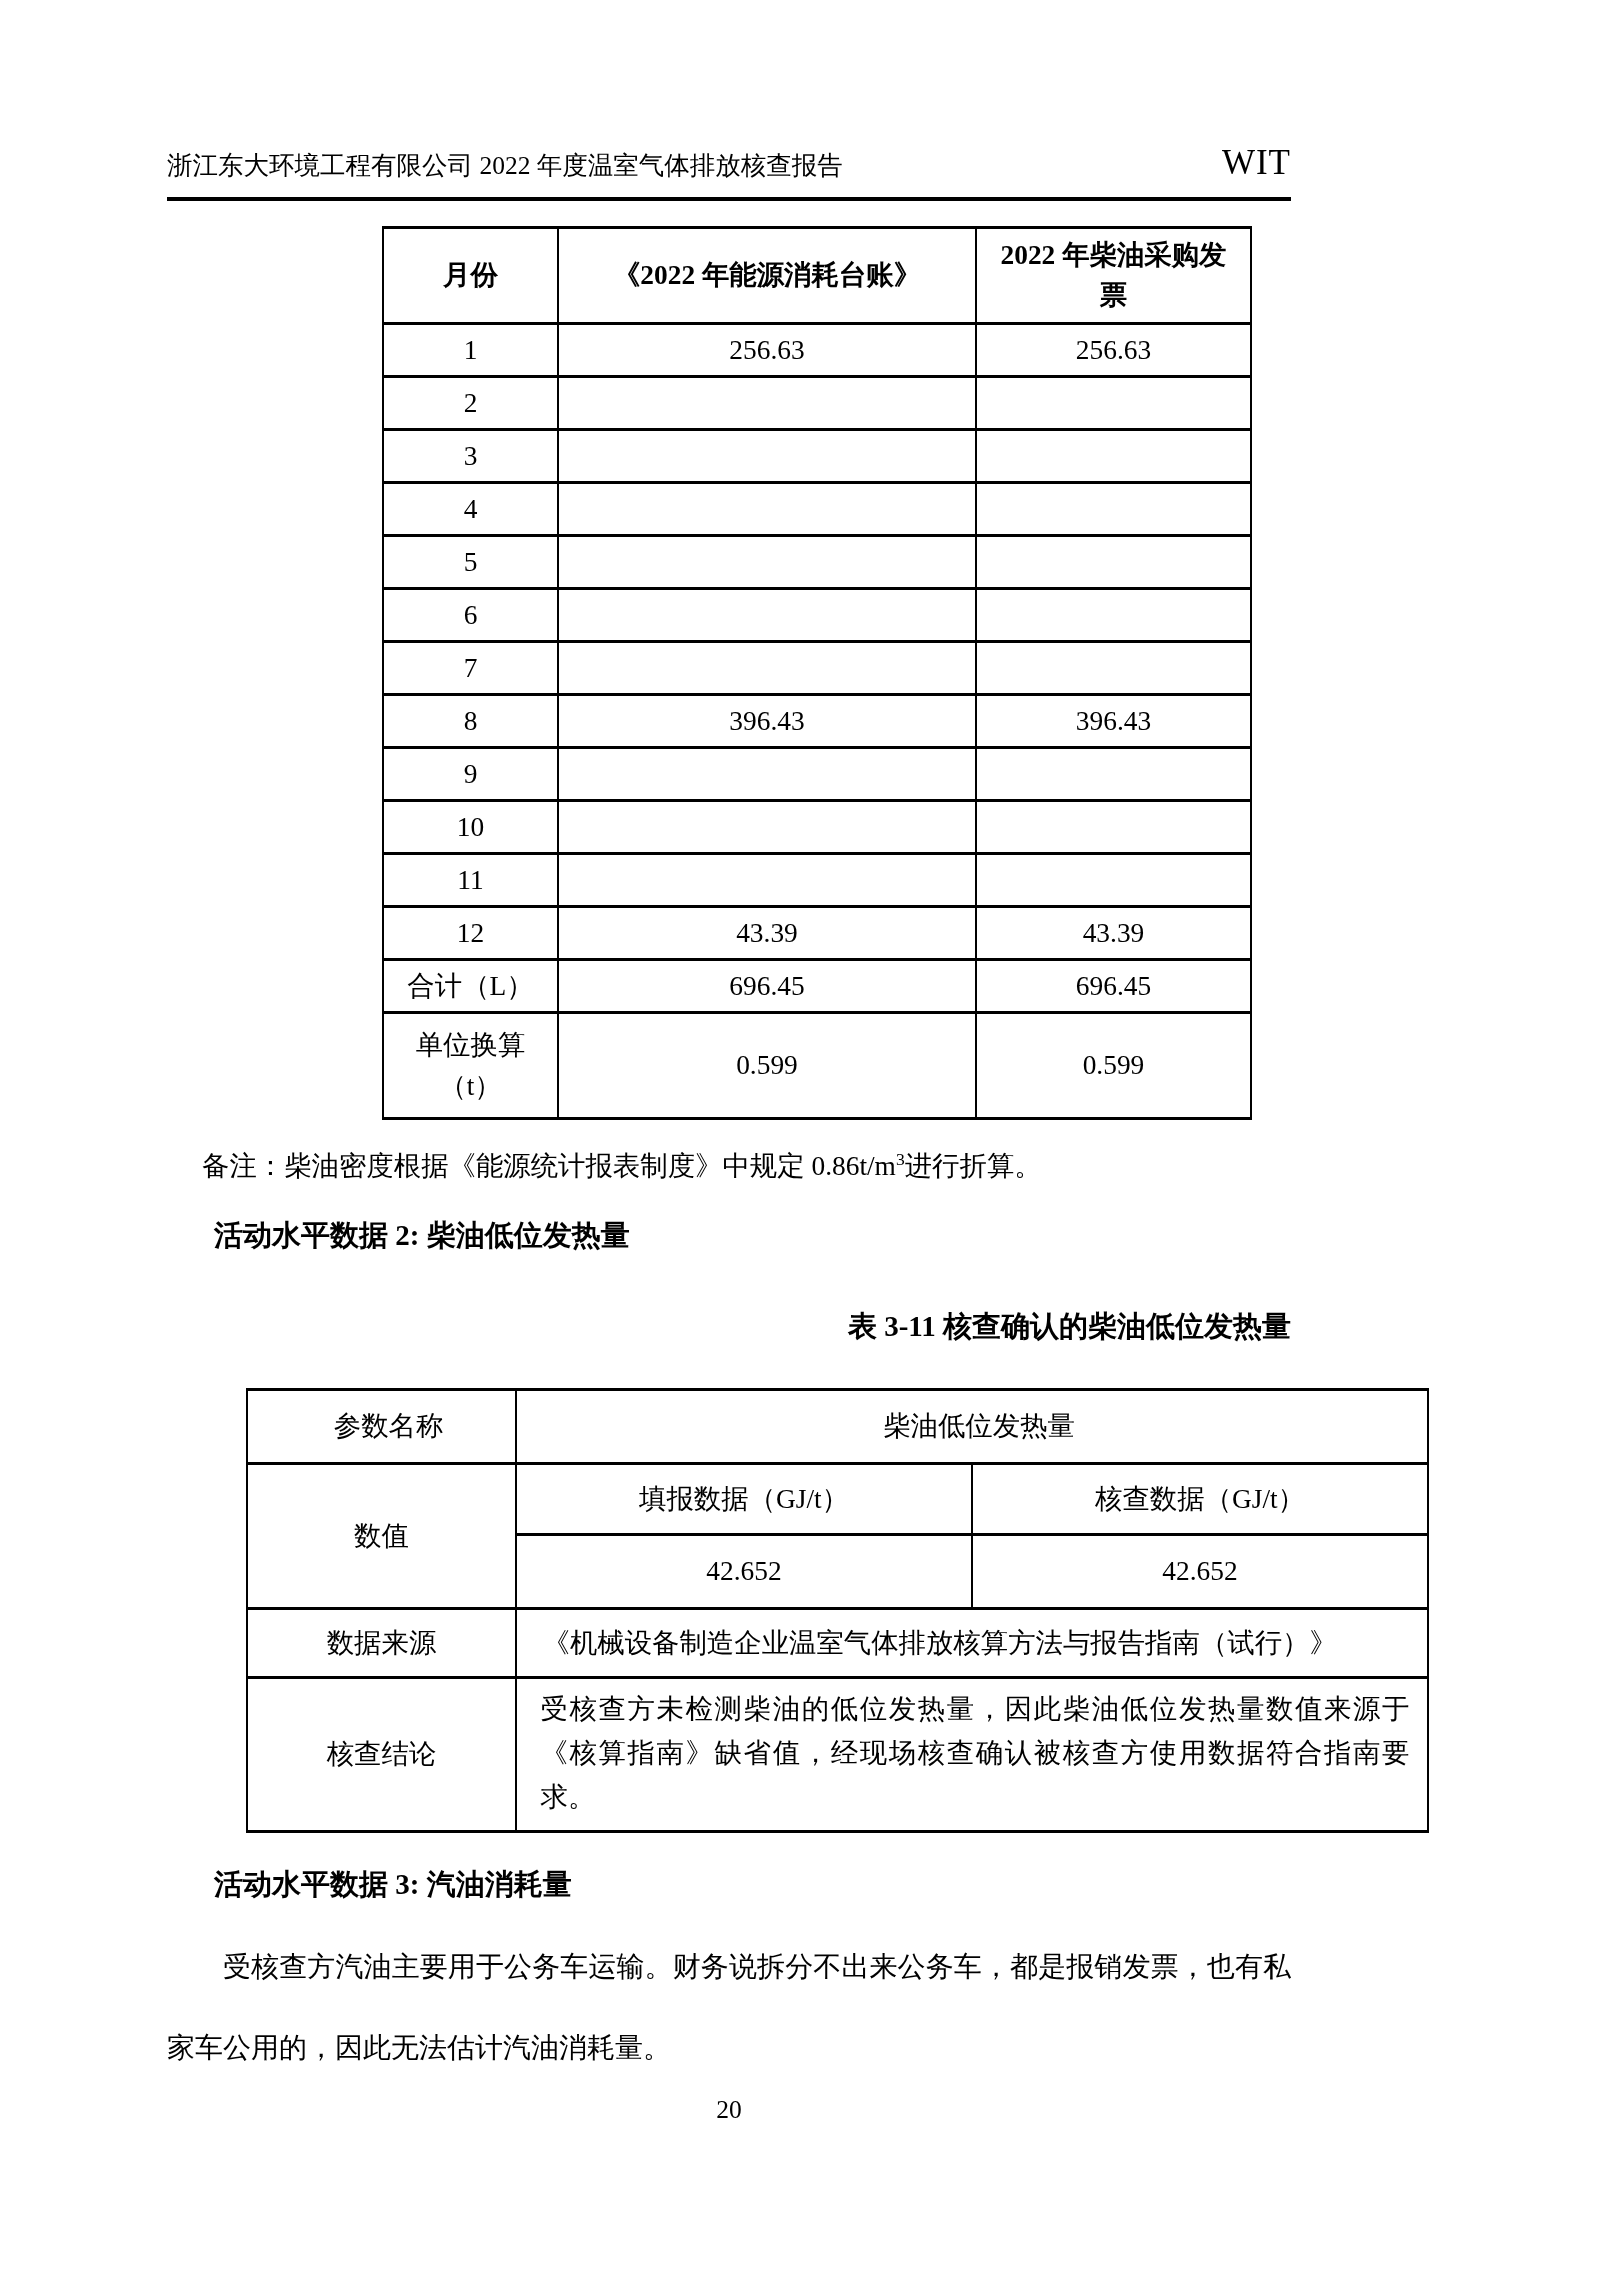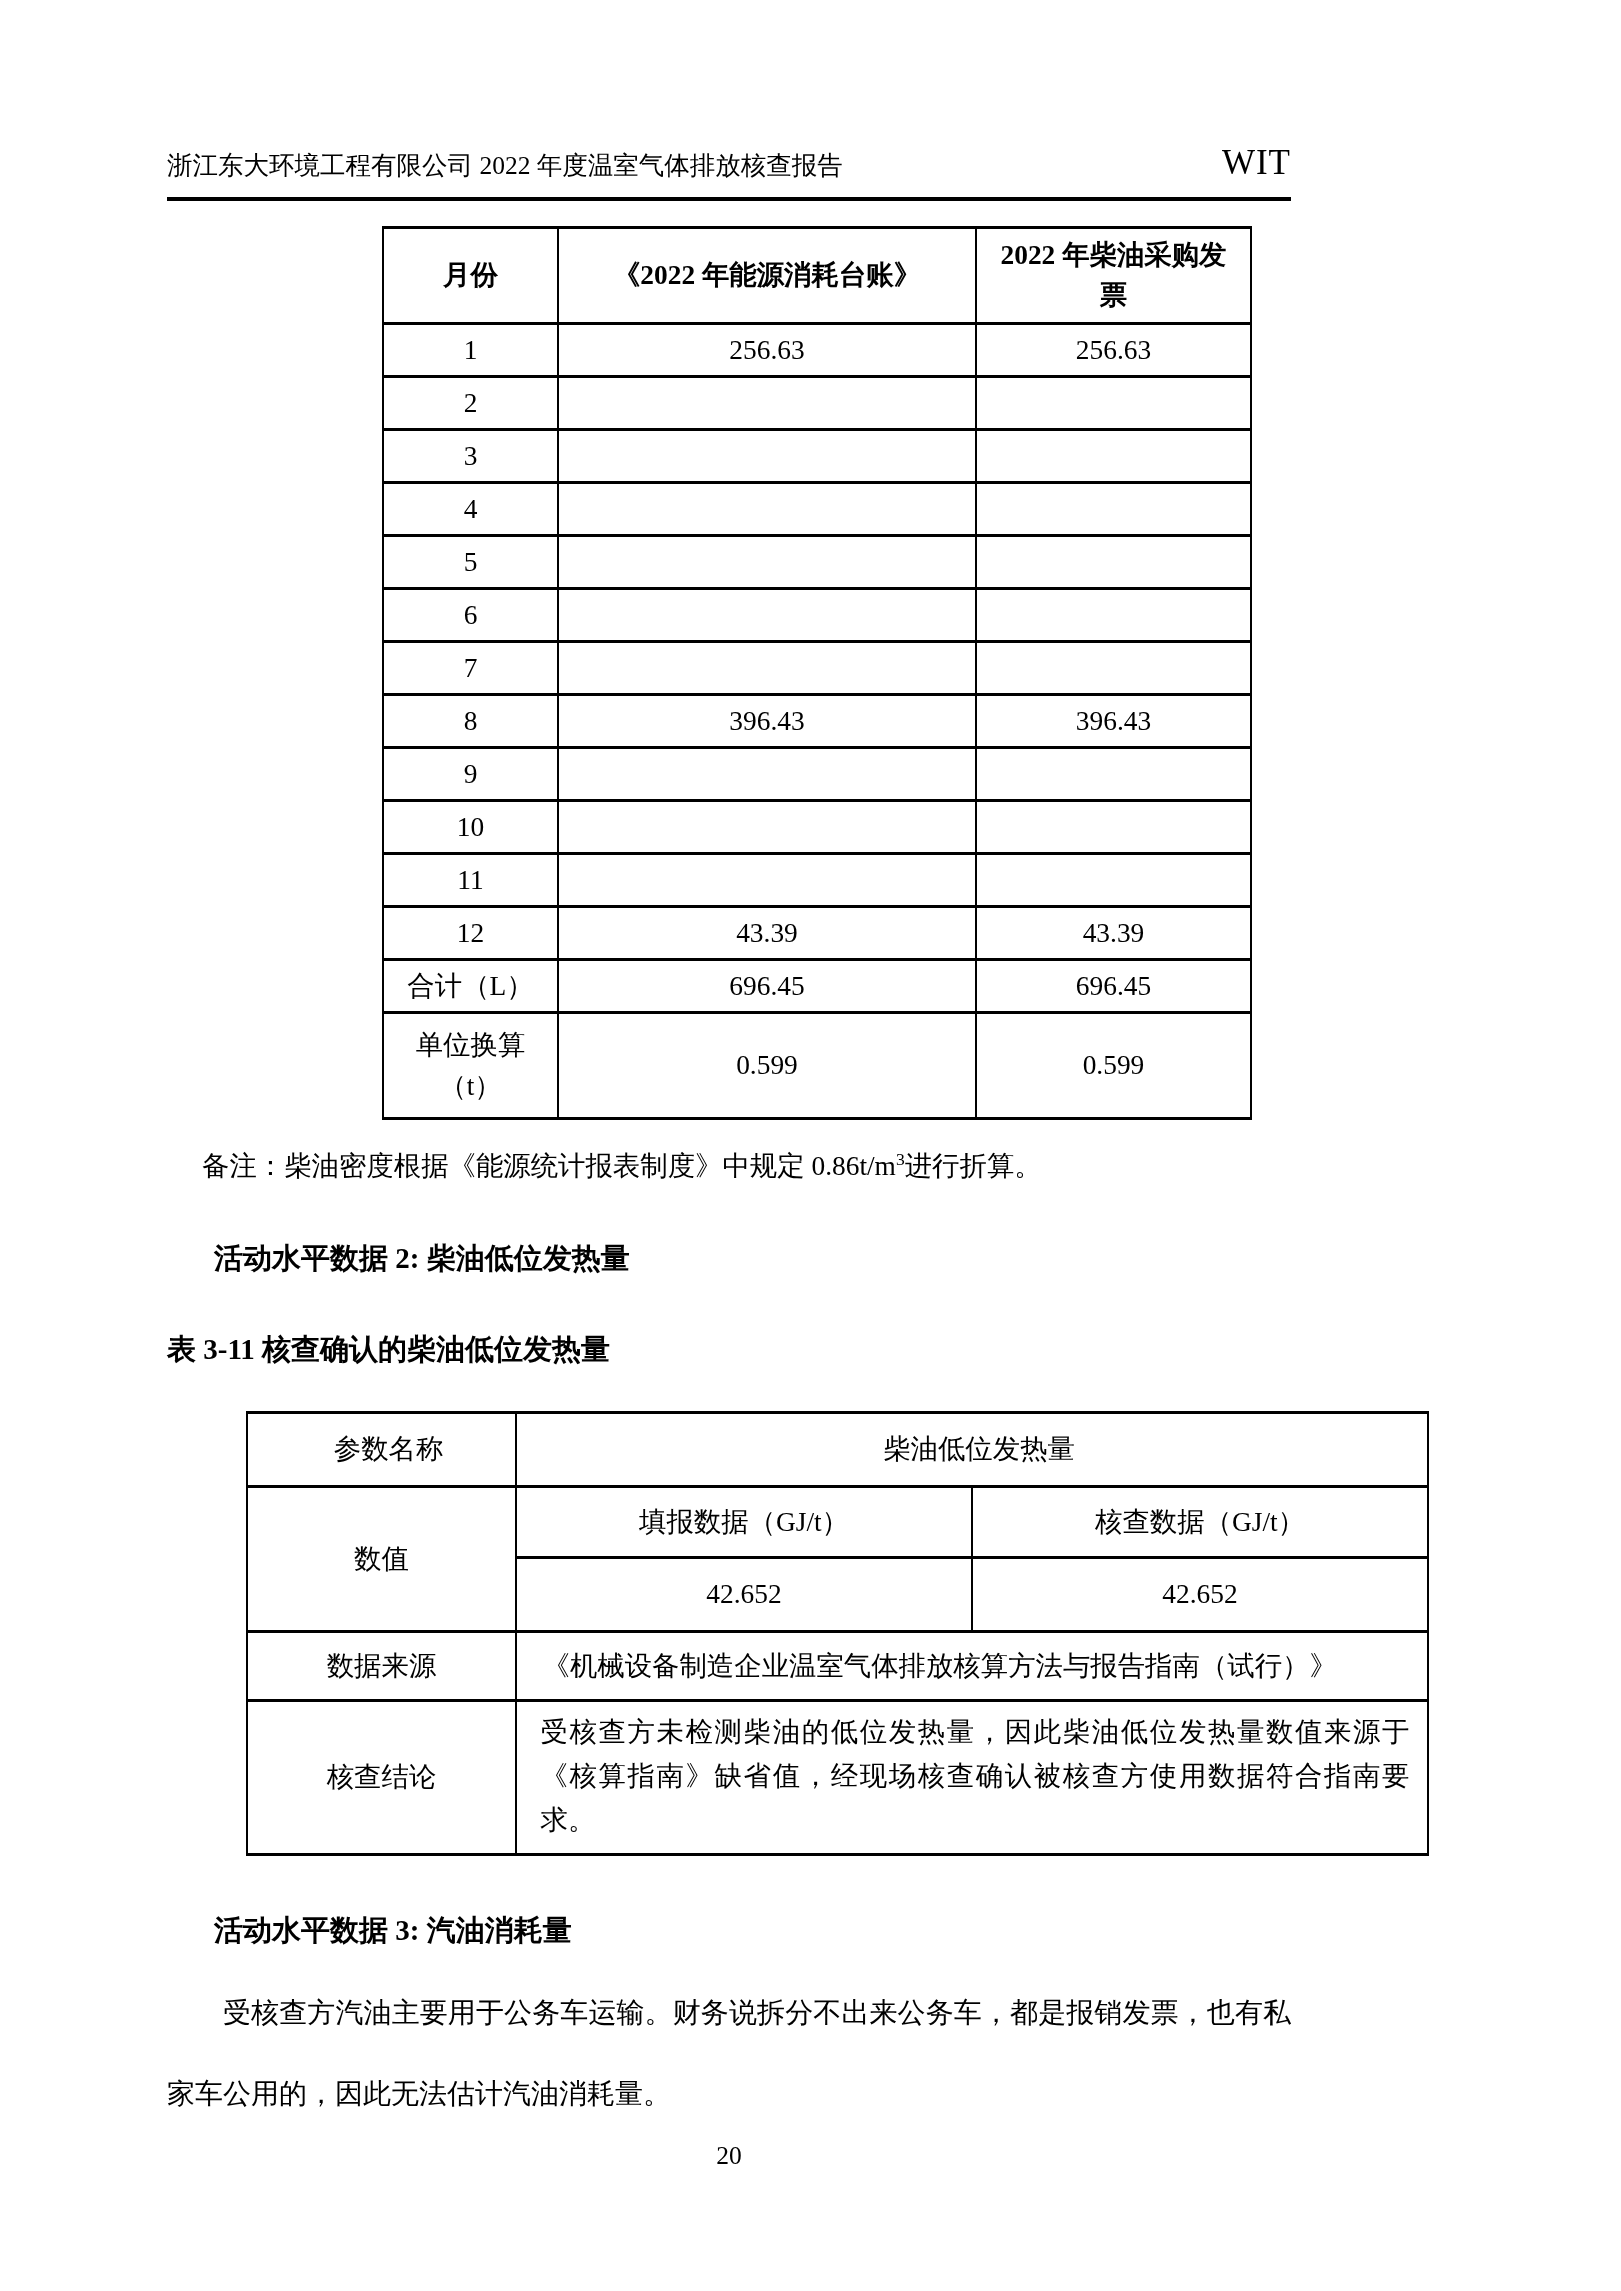--- a/index.html
+++ b/index.html
@@ -39,22 +39,22 @@
   .t1 { margin:25.5px 0 0 215px; width:868px; font-size:27.4px;border-radius:7px; }
   .t1 .hdr td { height:96px; font-weight:bold; line-height:1.45; }
   .t1 .r    td { height:53px; }
   .t1 .unit td { height:106px; line-height:1.5; }
 
   
   .note { margin:27.4px 0 0 35px; font-size:27.4px; }
   .note sup { font-size:17.6px; }
 
   
-  .sec-heading { margin:55px 0 0 47px; font-size:29px; font-weight:bold; }
-  .tbl-caption { margin:51px 0 0 0; font-size:29px; font-weight:bold; text-align:left; }
+  .sec-heading { margin:32px 0 0 47px; font-size:29px; font-weight:bold; }
+  .tbl-caption { margin:51px 0 0 0; font-size:29px; font-weight:bold; text-align:right; }
 
   
   .t2 { margin:41px 0 0 79px; width:1180px; font-size:27.4px; }
   .t2 .r1 td { height:74px;padding-left:20px; }
   .t2 .r2 td { height:71px; }
   .t2 .r3 td { height:74px; }
   .t2 .r4 td { height:69px; }
   .t2 .r5 td { height:129px; }
   .t2 td.left  { text-align:left; padding:7.8px 15.7px 7.8px 25.5px; }
   .t2 td.just  { text-align:justify; line-height:1.6; padding:9.8px 17.6px 9.8px 23.5px; }

